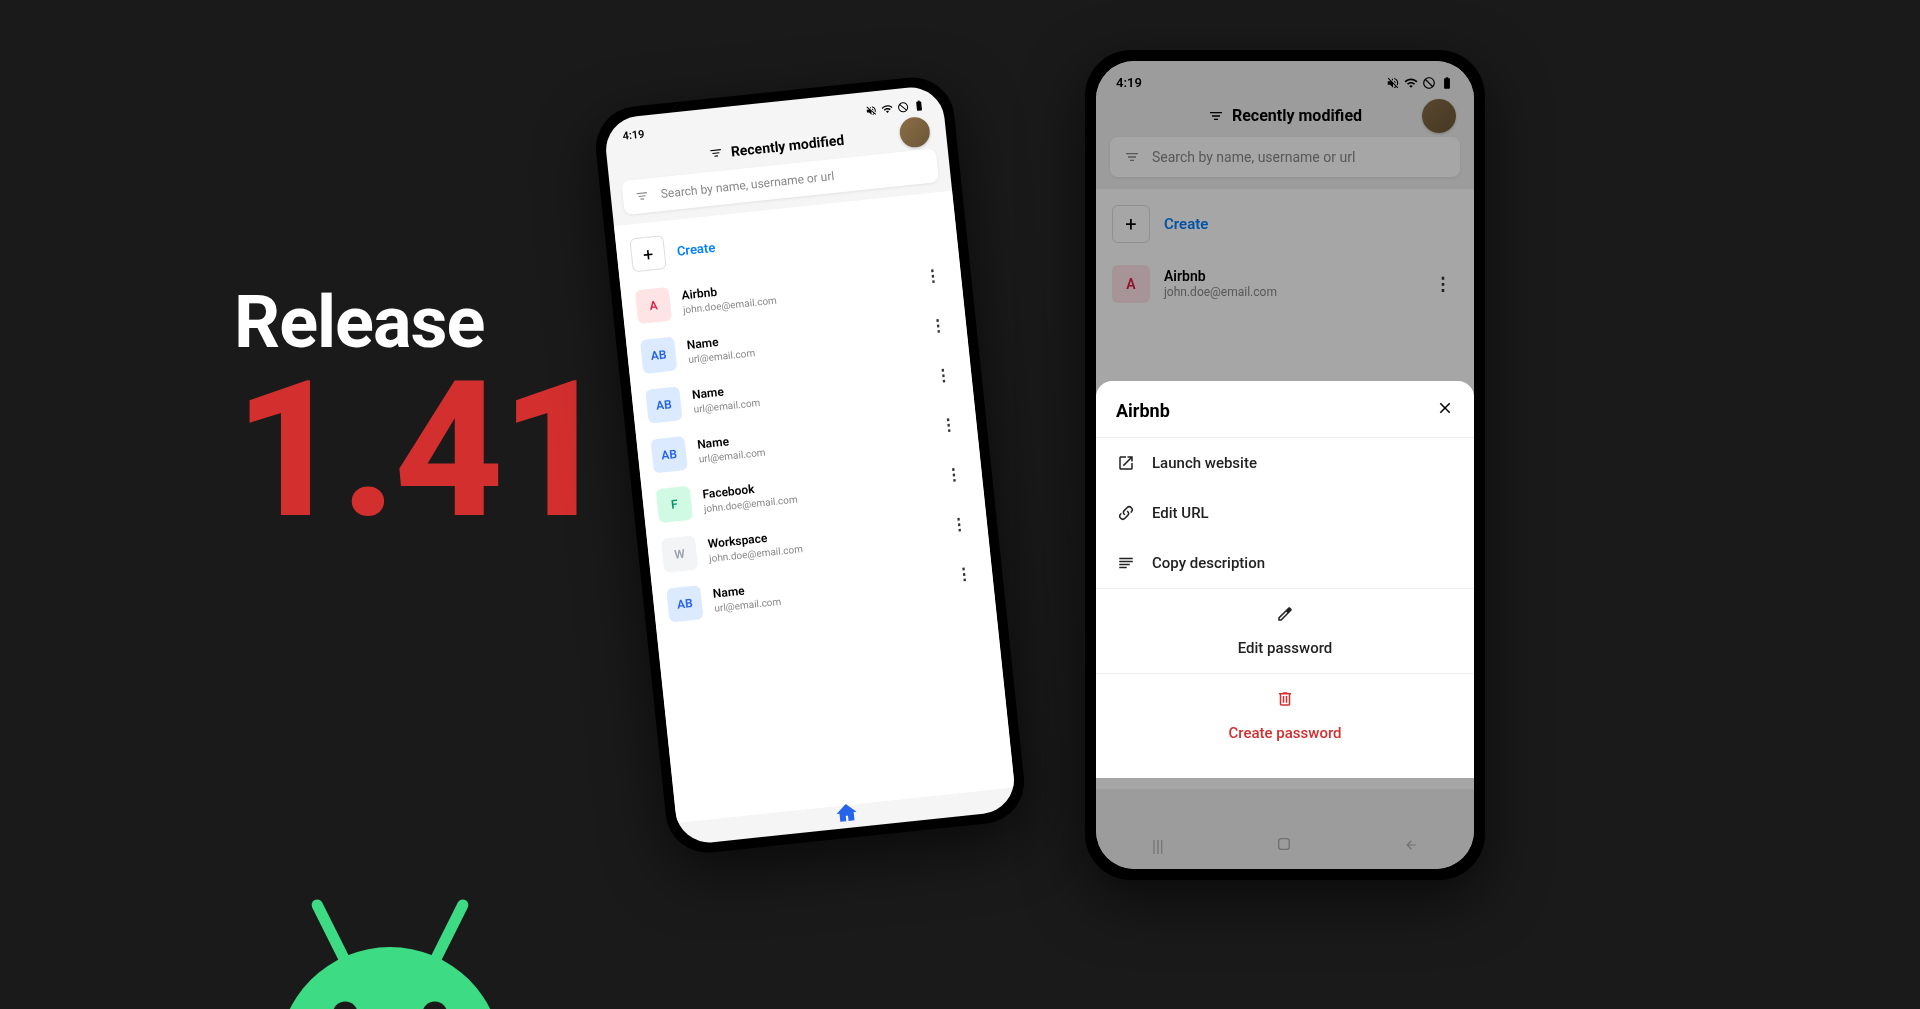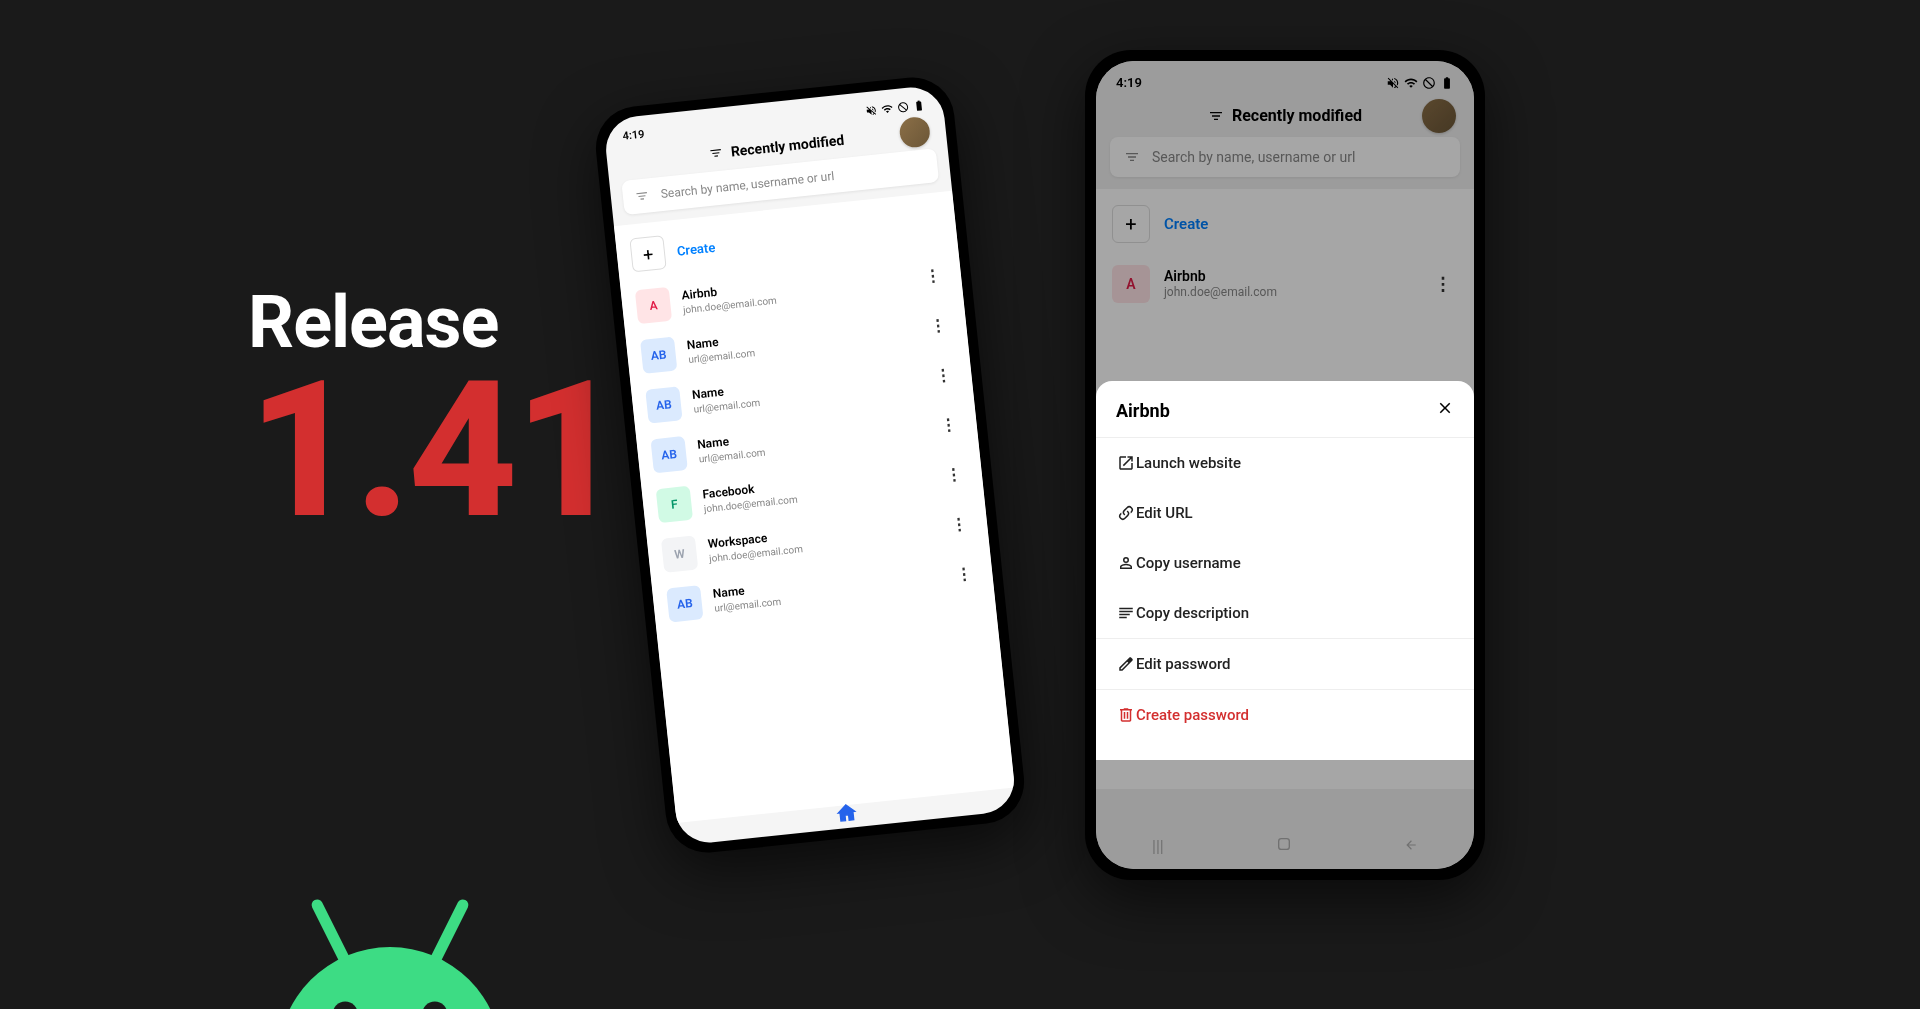--- a/index.html
+++ b/index.html
@@ -11,21 +11,21 @@
   overflow: hidden;
   position: relative;
 }
 .main-container {
   position: relative;
   width: 100%;
   height: 100%;
 }
 .title-block {
   position: absolute;
-  left: 248px;
+  left: 234px;
   top: 280px;
 }
 .release-text {
   color: white;
   font-size: 72px;
   font-weight: 700;
   letter-spacing: -1px;
 }
 .version-text {
   color: #d32f2f;
@@ -241,26 +241,27 @@
   justify-content: space-between;
   align-items: center;
   padding: 18px 20px 16px;
   border-bottom: 1px solid #eee;
 }
 .sheet-title { font-size: 18px; font-weight: 700; }
 .sheet-close { font-size: 18px; cursor: pointer; }
 .sheet-item {
   display: flex;
   align-items: center;
+  gap: 16px;
   padding: 16px 20px;
   font-size: 15px;
   font-weight: 500;
   color: #222;
 }
-.sheet-item.bordered { border-top: 1px solid #eee; }
+.sheet-item.bordered { border-top: 1px solid #eee; flex-direction: column; }
 .sheet-item.danger { color: #d32f2f; }
 .sheet-icon { width: 20px; display: flex; justify-content: center; }
 
 .nav-bar {
   position: absolute;
   bottom: 0;
   left: 0;
   right: 0;
   height: 46px;
   display: flex;
@@ -470,28 +471,20 @@
           <span class="sheet-icon">
               <svg width="18" height="18" viewBox="0 0 24 24">
                 <path fill="currentColor" d="M10.59 13.41c.41.39.41 1.03 0 1.42-.39.39-1.03.39-1.42 0a5.003 5.003 0 010-7.07l3.54-3.54a5.003 5.003 0 017.07 0 5.003 5.003 0 010 7.07l-1.49 1.49c.01-.82-.12-1.64-.4-2.42l.47-.48a2.982 2.982 0 000-4.24 2.982 2.982 0 00-4.24 0l-3.53 3.53a2.982 2.982 0 000 4.24m2.82-4.24c.39-.39 1.03-.39 1.42 0a5.003 5.003 0 010 7.07l-3.54 3.54a5.003 5.003 0 01-7.07 0 5.003 5.003 0 010-7.07l1.49-1.49c-.01.82.12 1.64.4 2.43l-.47.47a2.982 2.982 0 000 4.24 2.982 2.982 0 004.24 0l3.53-3.53a2.982 2.982 0 000-4.24.973.973 0 010-1.42z"></path>
               </svg>
             </span>
           <span>Edit URL</span>
         </div>
         <div class="sheet-item">
           <span class="sheet-icon">
               <svg width="18" height="18" viewBox="0 0 24 24">
-                <path fill="currentColor" d="M12 4a4 4 0 014 4 4 4 0 01-4 4 4 4 0 01-4-4 4 4 0 014-4m0 2a2 2 0 00-2 2 2 2 0 002 2 2 2 0 002-2 2 2 0 00-2-2m0 7c2.67 0 8 1.33 8 4v3H4v-3c0-2.67 5.33-4 8-4m0 1.9c-2.97 0-6.1 1.46-6.1 2.1v1.1h12.2V17c0-.64-3.13-2.1-6.1-2.1z"></path>
-              </svg>
-            </span>
-          <span>Copy username</span>
-        </div>
-        <div class="sheet-item">
-          <span class="sheet-icon">
-              <svg width="18" height="18" viewBox="0 0 24 24">
                 <path fill="currentColor" d="M3 5h18v2H3V5zm0 4h18v2H3V9zm0 4h14v2H3v-2zm0 4h10v2H3v-2z"></path>
               </svg>
             </span>
           <span>Copy description</span>
         </div>
         <div class="sheet-item bordered">
           <span class="sheet-icon">
               <svg width="18" height="18" viewBox="0 0 24 24">
                 <path fill="currentColor" d="M5 19h1.4l8.625-8.625-1.4-1.4L5 17.6V19zm-2 2v-4.25L16.2 3.575q.3-.275.663-.425t.762-.15q.4 0 .775.15t.65.45L20.425 5q.3.275.438.65T21 6.4q0 .4-.138.763t-.437.662L7.25 21H3zM19 6.4L17.6 5 19 6.4zm-3.525 2.125l-.7-.725L16.175 9.2l-.7-.675z"></path>
               </svg>

